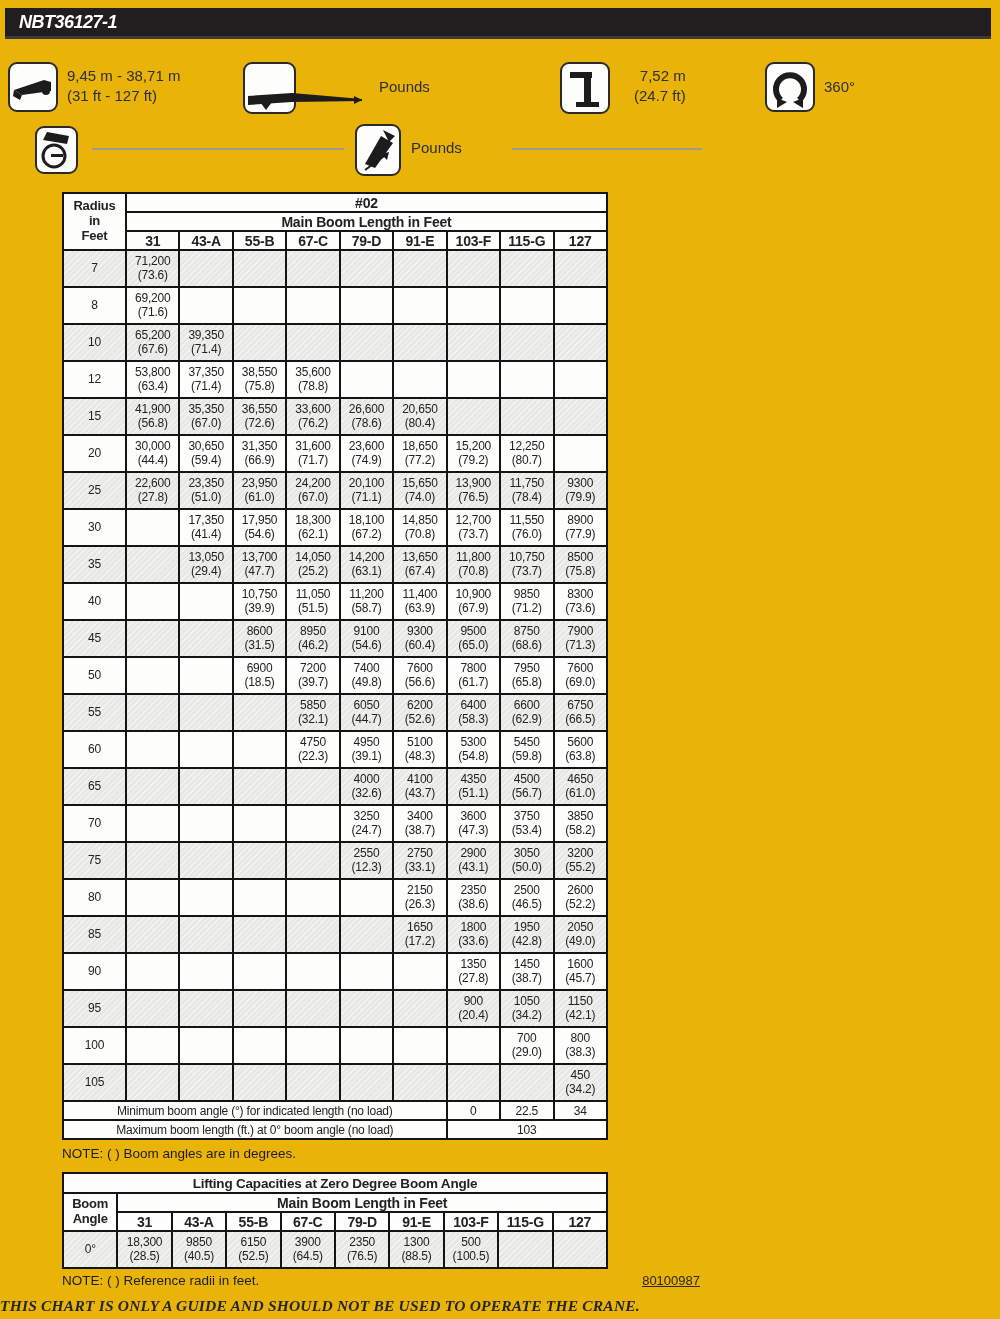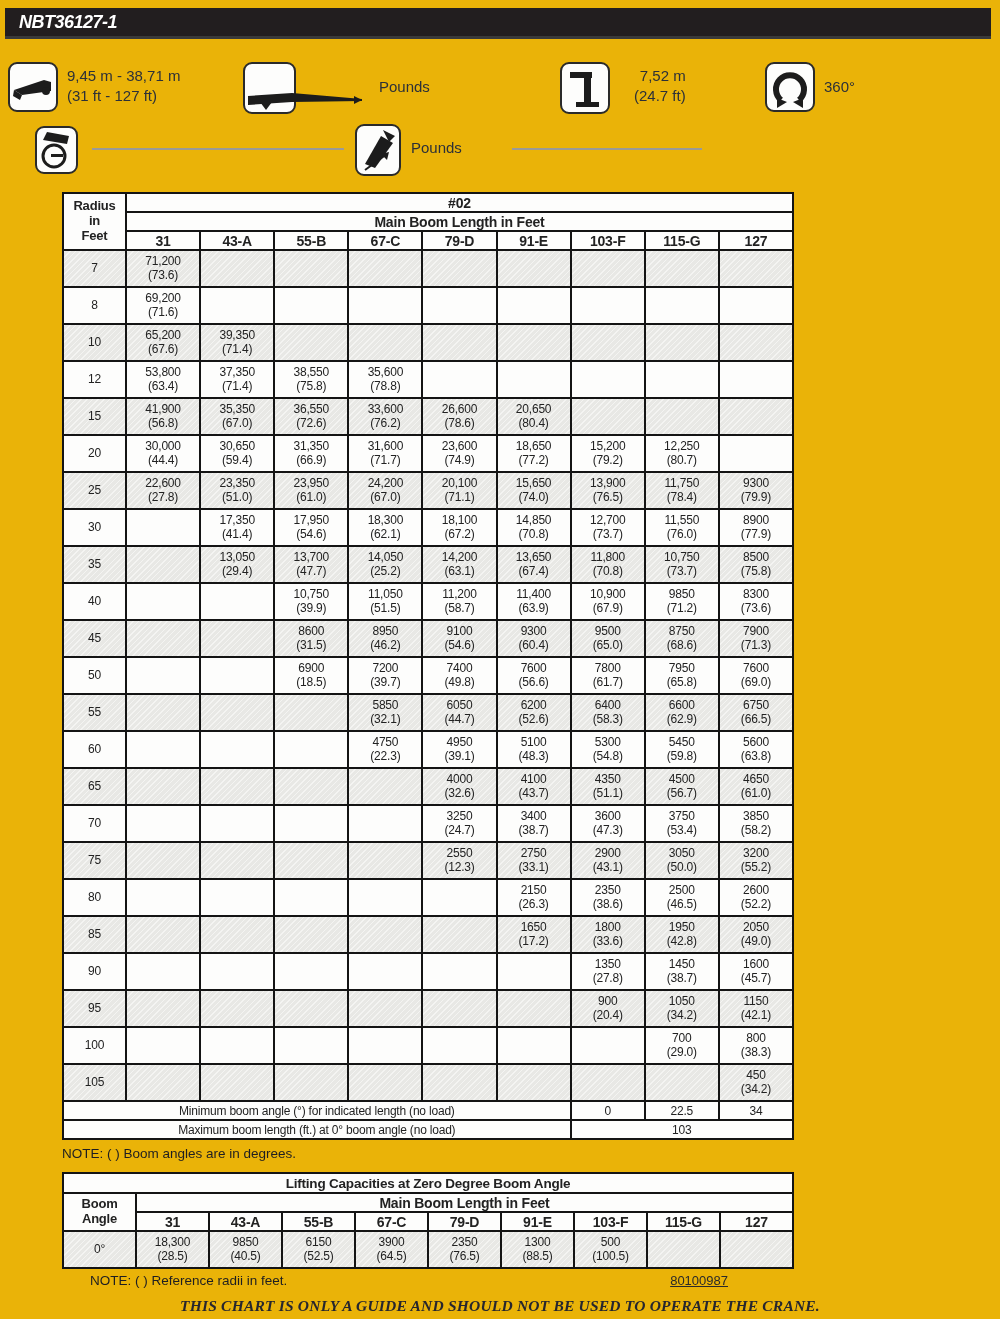--- a/index.html
+++ b/index.html
@@ -22,21 +22,21 @@
   
   .hdr-icons { position:absolute; left:0; top:0; width:1000px; height:185px; }
   .iconbox {
     position:absolute; border:2px solid #2a2a2a; border-radius:9px; background:#fdfdfc;
   }
   .spec-label { position:absolute; font-size:15px; line-height:1.3; color:#2c3038; white-space:pre-line; }
   .hline { position:absolute; height:2px; background:#9a9a98; }
   svg { display:block; }
   
   .tbl-wrap { position:absolute; left:62px; width:640px; }
-  table { border-collapse:collapse; table-layout:fixed; width:732px;padding-left:13px; }
+  table { border-collapse:collapse; table-layout:fixed; width:546px;padding-left:13px; }
   td, th {
     border:2px solid #141414; text-align:center; vertical-align:middle;
     font-size:12px; color:#222; letter-spacing:-0.2px; overflow:hidden;
   }
   th { font-weight:bold; font-size:14px; }
   .corner { white-space:pre-line; font-size:13px; line-height:1.15; width:63px; }
   .code-row th, .boom-row th { height:19px; }
   .col-row th { height:19px; }
   .data-row td { height:37px; line-height:1.12; }
   .data-row .v, .data-row .a { font-size:12px; }
@@ -45,21 +45,21 @@
   .foot-row td { height:19px; font-size:12px; }
   .notes { position:absolute; left:62px; font-size:13.5px; line-height:1.35; color:#1e1e22;margin-top:8px; }
   .zt-title th { height:20px; font-size:13.5px; }
   .bottom-note-row {
     position:absolute; left:62px; width:640px; display:flex;
     justify-content:space-between; align-items:flex-start;
   }
   .bottom-note-row .n { font-size:13.5px; color:#1e1e22; }
   .bottom-note-row .num { font-size:13px; color:#2a2a2a; padding-right:2px;text-decoration:underline; }
   .disclaimer {
-    position:absolute; left:0; width:1000px; text-align:center;
+    position:absolute; left:0; width:1000px; 
     font-family:"Liberation Serif", serif; font-style:italic; font-weight:bold;
     font-size:15.5px; color:#26262e; letter-spacing:0.2px;
   }
 </style>
 </head>
 <body>
 
 <div class="page">
 
   <div class="titlebar">
@@ -829,20 +829,20 @@
               <div class="v">500</div>
               <div class="a">(100.5)</div>
             </td>
             <td class="shaded"></td>
             <td class="shaded"></td>
           </tr>
         </tbody>
       </table>
   </div>
 
-  <div class="bottom-note-row" style="top:1273px;margin-left:28px;">
+  <div class="bottom-note-row" style="top:1273px;">
     <span class="n">NOTE: ( ) Reference radii in feet.</span>
     <span class="num">80100987</span>
   </div>
 
   <div class="disclaimer" style="top:1297px;">THIS CHART IS ONLY A GUIDE AND SHOULD NOT BE USED TO OPERATE THE CRANE.</div>
 
 </div>
 
 </body></html>

